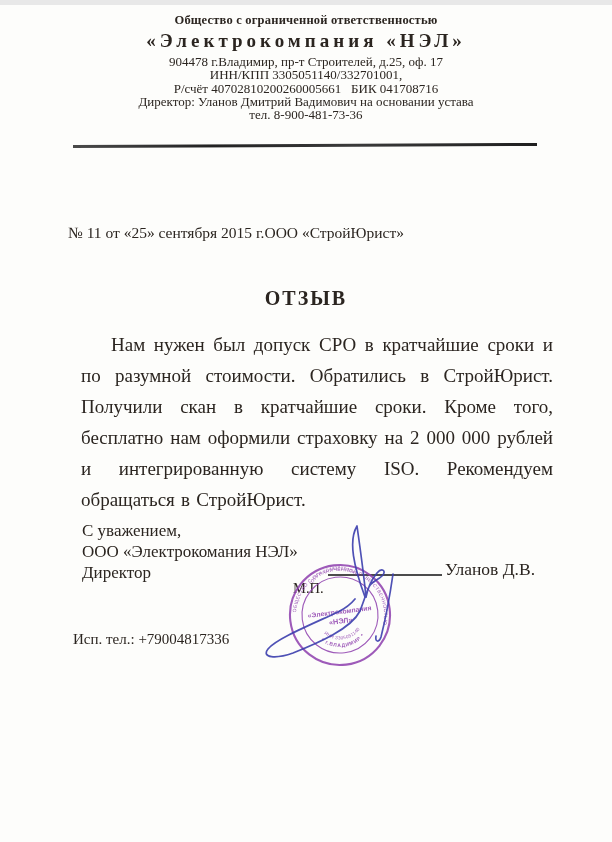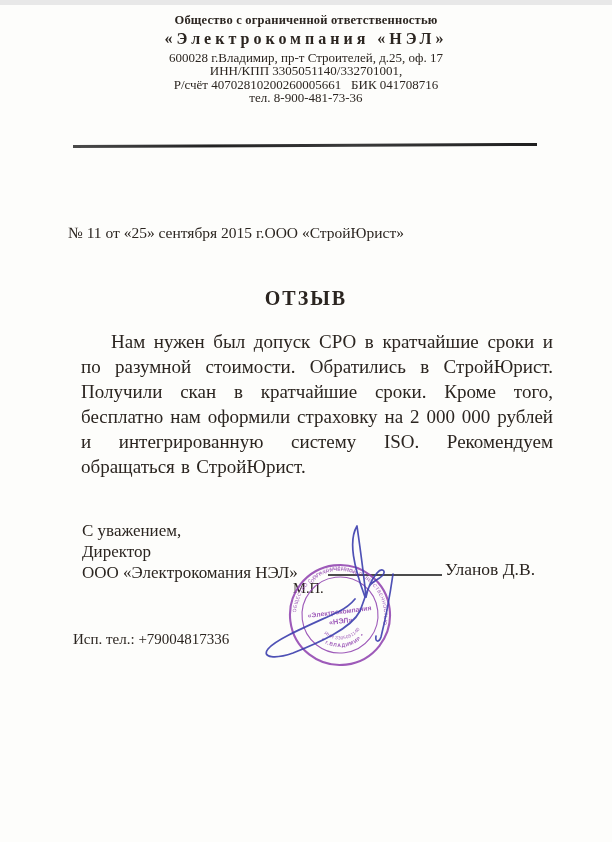--- a/index.html
+++ b/index.html
@@ -9,21 +9,21 @@
     width:612px; height:842px;
     margin:5px auto;
     background:#fdfdfb;
     font-family:"Liberation Serif", serif;
     color:#2b2520;
     overflow:hidden;
   }
   
   .letterhead { position:absolute; top:8px; left:0; width:100%; text-align:center; }
   .lh-type { font-size:12.5px; font-weight:bold; letter-spacing:.2px; }
-  .lh-name { font-size:16px; font-weight:bold; letter-spacing:4px; margin-top:2px; }
+  .lh-name { font-size:19px; font-weight:bold; letter-spacing:4px; margin-top:2px; }
   .lh-line { font-size:13px; line-height:13.3px; margin-top:0; }
   .lh-details { margin-top:3px; }
   .rule {
     position:absolute; top:139px; left:73px; width:464px; height:3px;
     background:linear-gradient(90deg,#4a4a4a,#222 30%,#3a3a3a 60%,#1f1f1f);
     transform:rotate(-0.25deg);
   }
   
   .ref-row {
     position:absolute; top:219px; left:68px; width:447px;
@@ -31,21 +31,21 @@
     font-size:15.5px;
   }
   
   .title {
     position:absolute; top:282px; left:0; width:100%;
     text-align:center; font-size:20px; font-weight:bold; letter-spacing:2px;
   }
   
   .body-text {
     position:absolute; top:324px; left:81px; width:472px;
-    font-size:19px; line-height:25px;
+    font-size:19px; line-height:31px;
     text-align:justify; text-align-last:left; text-indent:30px;
     word-spacing:1.5px;
   }
   
   .closing { position:absolute; top:515px; left:82px; font-size:17px; line-height:21px; }
   .sig-line { position:absolute; top:569px; left:328px; width:114px; height:1.5px; background:#4c4c4c; }
   .signatory { position:absolute; top:554px; left:445px; font-size:17.5px; }
   .seal-mark { position:absolute; top:575px; left:293px; font-size:14.5px;text-align:center; }
   .executor { position:absolute; top:626px; left:73px; font-size:15px;text-align:right; }
   
@@ -55,42 +55,43 @@
 </style>
 </head>
 <body>
 
 <div class="page">
 
   <header class="letterhead">
     <div class="lh-type">Общество с ограниченной ответственностью</div>
     <div class="lh-name">«Электрокомпания «НЭЛ»</div>
     <div class="lh-details">
-      <div class="lh-line">600028 г.Владимир, пр-т Строителей, д.25, оф. 17</div>
+      <div class="lh-line">904478 г.Владимир, пр-т Строителей, д.25, оф. 17</div>
       <div class="lh-line">ИНН/КПП 3305051140/332701001,</div>
       <div class="lh-line">Р/счёт 40702810200260005661&nbsp;&nbsp;&nbsp;БИК 041708716</div>
+      <div class="lh-line">Директор: Уланов Дмитрий Вадимович на основании устава</div>
       <div class="lh-line">тел. 8-900-481-73-36</div>
     </div>
   </header>
 
   <div class="rule"></div>
 
   <div class="ref-row">
     <span>№ 11 от «25» сентября 2015 г.</span>
     <span>ООО «СтройЮрист»</span>
   </div>
 
   <h1 class="title">ОТЗЫВ</h1>
 
   <p class="body-text">Нам нужен был допуск СРО в кратчайшие сроки и по разумной стоимости. Обратились в СтройЮрист. Получили скан в кратчайшие сроки. Кроме того, бесплатно нам оформили страховку на 2&nbsp;000&nbsp;000 рублей и интегрированную систему ISO. Рекомендуем обращаться в СтройЮрист.</p>
 
   <div class="closing">
     <div>С уважением,</div>
+    <div>ООО «Электрокомания НЭЛ»</div>
     <div>Директор</div>
-    <div>ООО «Электрокомания НЭЛ»</div>
   </div>
 
   <div class="sig-line"></div>
   <div class="signatory">Уланов Д.В.</div>
   <div class="seal-mark">М.П.</div>
 
   <div class="executor">Исп. тел.: +79004817336</div>
 
   <svg class="stamp" viewBox="0 0 106 106">
     <defs>

